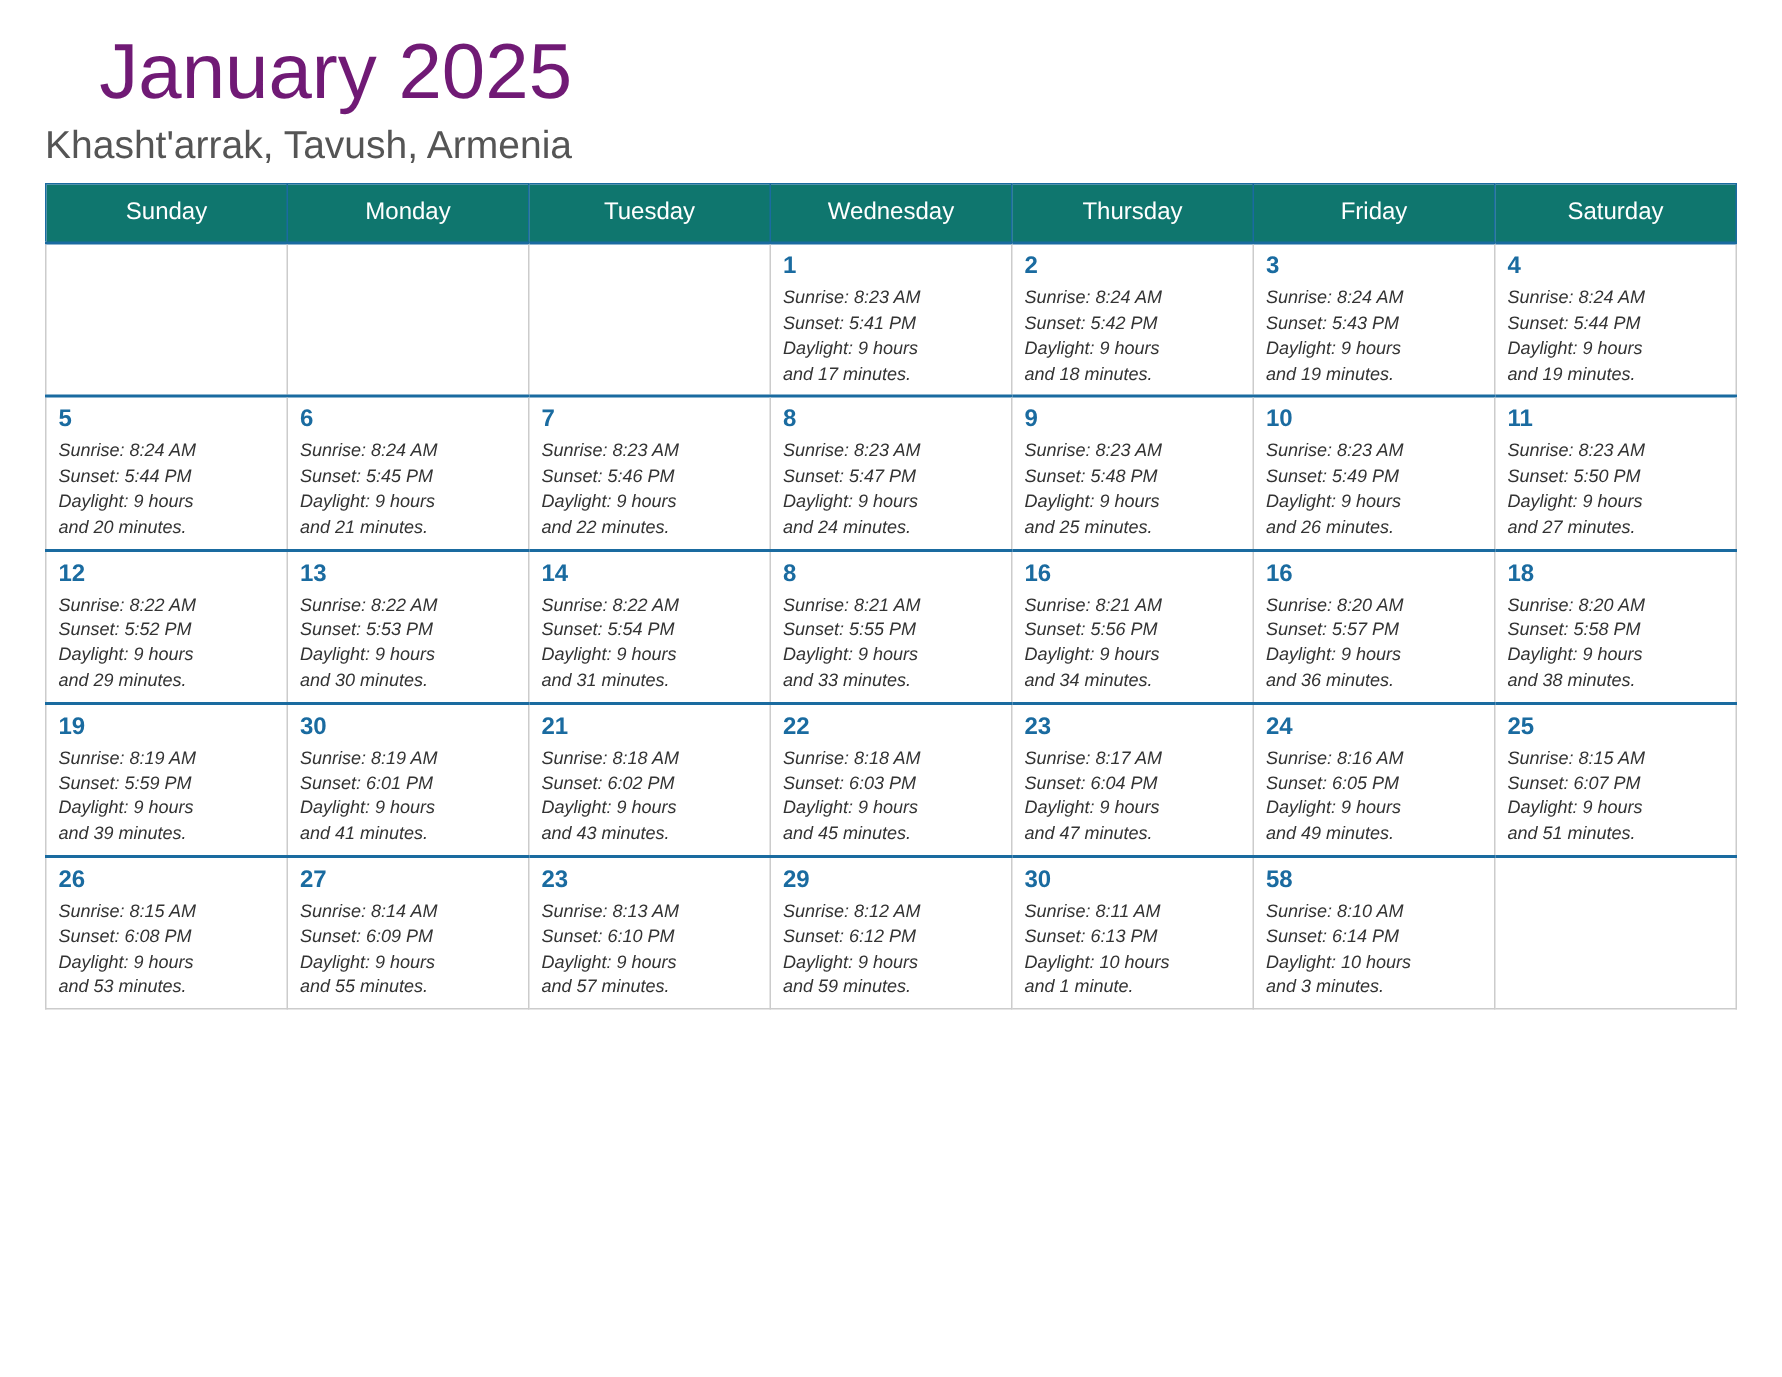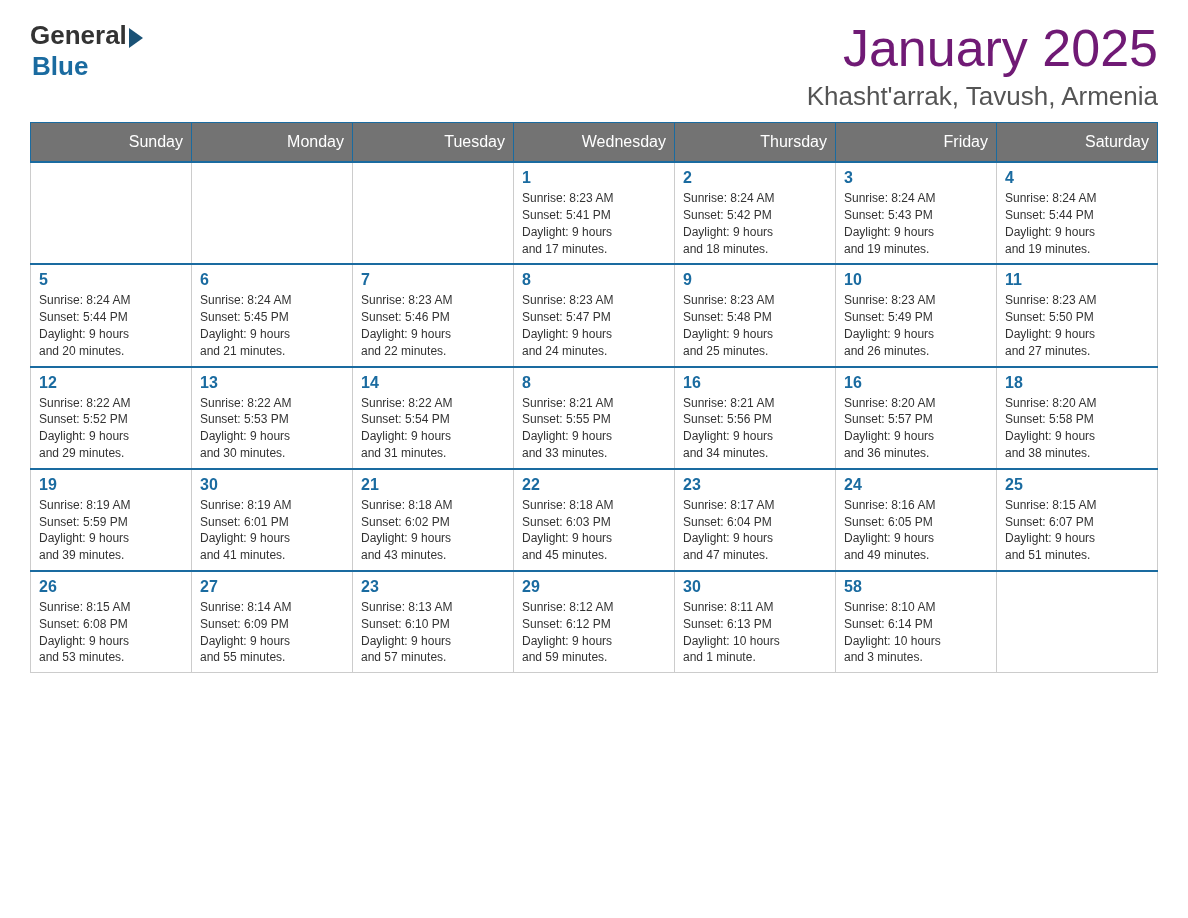--- a/index.html
+++ b/index.html
@@ -58,26 +58,26 @@
       font-size: 26px;
       color: #555;
       margin-top: 4px;
     }
     .calendar {
       width: 100%;
       border-collapse: collapse;
       margin-top: 10px;
     }
     .calendar th {
-      background-color: #737373;
+      background-color: #0f766e;
       color: #fff;
       font-size: 16px;
       font-weight: normal;
       padding: 10px 8px;
-      text-align: right;
+      text-align: center;
       border: 1px solid #1a6ba0;
     }
     .calendar td {
       vertical-align: top;
       border: 1px solid #ccc;
       padding: 6px 8px;
       width: calc(100% / 7);
       min-height: 110px;
       font-size: 12.5px;
       color: #333;
@@ -86,42 +86,36 @@
       font-size: 16px;
       font-weight: bold;
       color: #1a6ba0;
       display: block;
       margin-bottom: 3px;
     }
     .day-info {
       font-size: 12px;
       color: #333;
       line-height: 1.4;
+      font-style: italic;
     }
     .empty-cell {
       background: #fff;
     }
     .calendar tr td {
       border-top: 2px solid #1a6ba0;
     }
     .calendar thead tr th {
       border-top: 1px solid #1a6ba0;
     }
   </style>
 </head>
 <body>
 
 <div class="header">
-  <div class="logo-wrapper">
-    <div class="logo-top-row">
-      <span class="logo-text-general">General</span>
-      <div class="logo-arrow"></div>
-    </div>
-    <span class="logo-blue">Blue</span>
-  </div>
   <div class="title-section">
     <div class="month-title">January 2025</div>
     <div class="location-title">Khasht'arrak, Tavush, Armenia</div>
   </div>
 </div>
 
 <table class="calendar">
   <thead>
     <tr>
     <th>Sunday</th>

